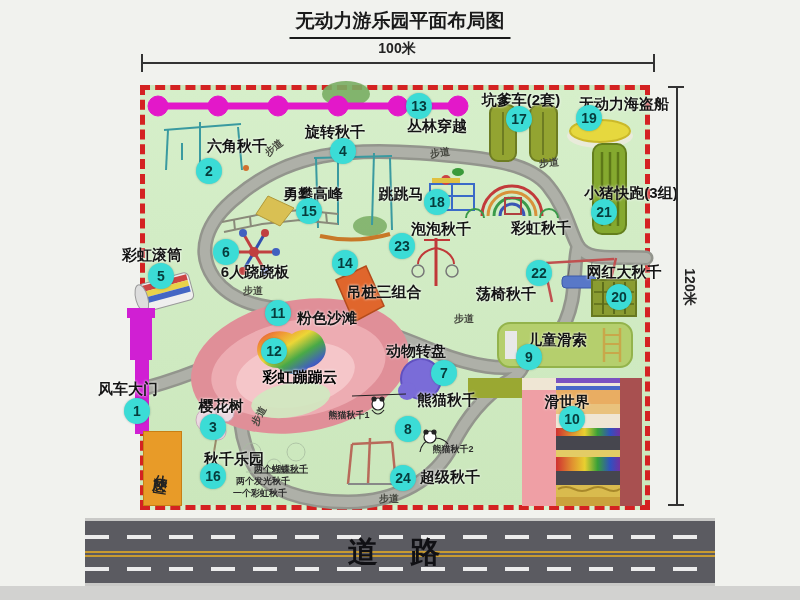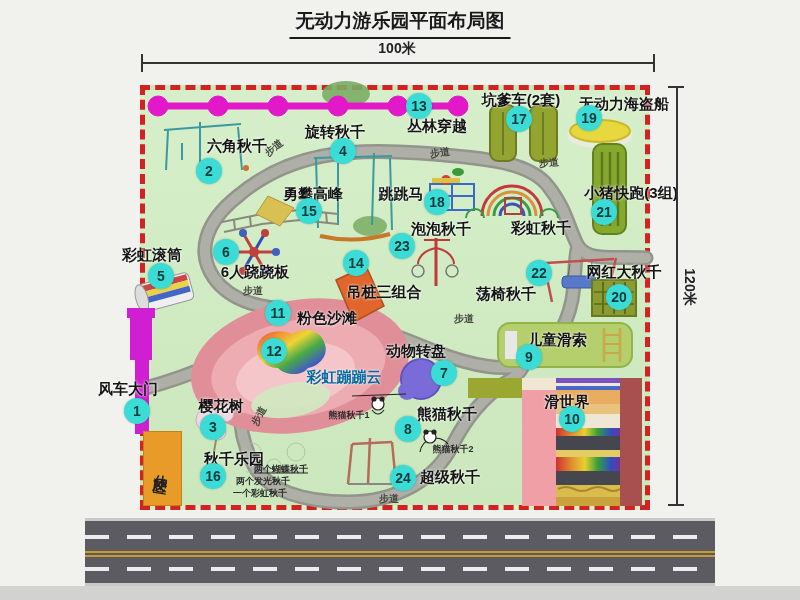--- a/index.html
+++ b/index.html
@@ -315,34 +315,34 @@
       <div class="attr-label" style="left: 221px; top: 406px;">樱花树</div>
       <div class="badge" style="left: 213px; top: 427px;">3</div>
       <div class="attr-label" style="left: 335px; top: 132px;">旋转秋千</div>
       <div class="badge" style="left: 343px; top: 151px;">4</div>
       <div class="attr-label" style="left: 152px; top: 255px;">彩虹滚筒</div>
       <div class="badge" style="left: 161px; top: 276px;">5</div>
       <div class="attr-label" style="left: 255px; top: 272px;">6人跷跷板</div>
       <div class="badge" style="left: 226px; top: 252px;">6</div>
       <div class="attr-label" style="left: 416px; top: 351px;">动物转盘</div>
       <div class="badge" style="left: 444px; top: 373px;">7</div>
-      <div class="attr-label" style="left: 447px; top: 414px;">熊猫秋千</div>
+      <div class="attr-label" style="left: 447px; top: 400px;">熊猫秋千</div>
       <div class="badge" style="left: 408px; top: 429px;">8</div>
       <div class="attr-label" style="left: 557px; top: 340px;">儿童滑索</div>
       <div class="badge" style="left: 529px; top: 357px;">9</div>
       <div class="attr-label" style="left: 554px; top: 402px; padding-left: 26px;">滑世界</div>
       <div class="badge" style="left: 572px; top: 419px;">10</div>
       <div class="attr-label" style="left: 327px; top: 318px;">粉色沙滩</div>
       <div class="badge" style="left: 278px; top: 313px;">11</div>
-      <div class="attr-label" style="left: 300px; top: 377px; color: #0369a1; margin-left: 44px;">彩虹蹦蹦云</div>
+      <div class="attr-label" style="left: 300px; top: 377px; color: #000000;">彩虹蹦蹦云</div>
       <div class="badge" style="left: 274px; top: 351px;">12</div>
       <div class="attr-label" style="left: 427px; top: 126px; margin-left: 10px;">丛林穿越</div>
       <div class="badge" style="left: 419px; top: 106px;">13</div>
       <div class="attr-label" style="left: 384px; top: 292px;">吊桩三组合</div>
-      <div class="badge" style="left: 356px; top: 263px; text-align: right;">14</div>
+      <div class="badge" style="left: 345px; top: 263px; text-align: right;">14</div>
       <div class="attr-label" style="left: 313px; top: 194px;">勇攀高峰</div>
       <div class="badge" style="left: 309px; top: 211px;">15</div>
       <div class="attr-label" style="left: 234px; top: 459px;">秋千乐园</div>
       <div class="badge" style="left: 213px; top: 476px;">16</div>
       <div class="attr-label" style="left: 521px; top: 100px;">坑爹车(2套)</div>
       <div class="badge" style="left: 519px; top: 119px;">17</div>
       <div class="attr-label" style="left: 401px; top: 194px;">跳跳马</div>
       <div class="badge" style="left: 437px; top: 202px;">18</div>
       <div class="attr-label" style="left: 624px; top: 104px;">无动力海盗船</div>
       <div class="badge" style="left: 589px; top: 118px;">19</div>
@@ -374,16 +374,17 @@
   <div class="rest-area">
     <span>休憩区</span>
   </div>
 
 
   <div class="road">
     <div class="road-dash" style="top:14px;"></div>
     <div class="road-yellow" style="top:30px;"></div>
     <div class="road-yellow" style="top:34px;"></div>
     <div class="road-dash" style="top:46px;"></div>
+    <div class="road-label">道  路</div>
   </div>
   <div class="below-road"></div>
 
 </div>
 
 </body></html>

